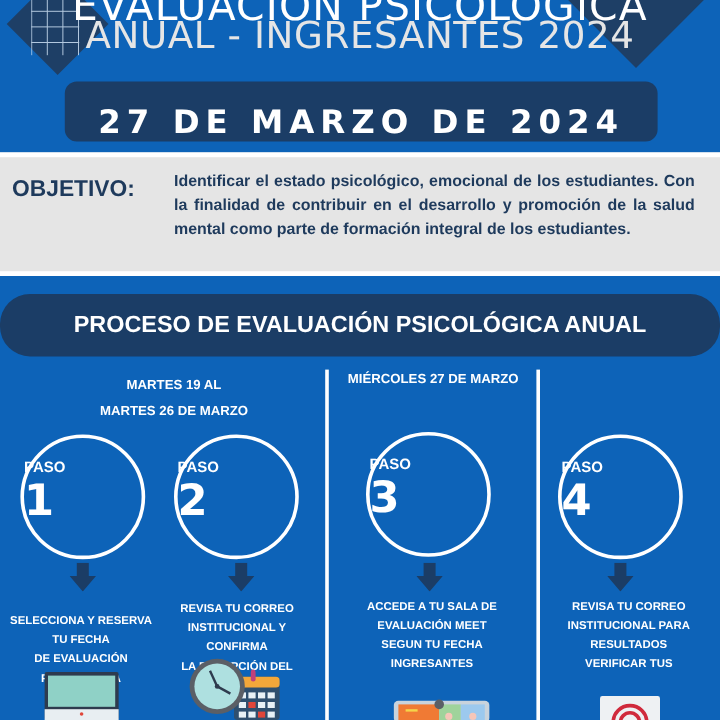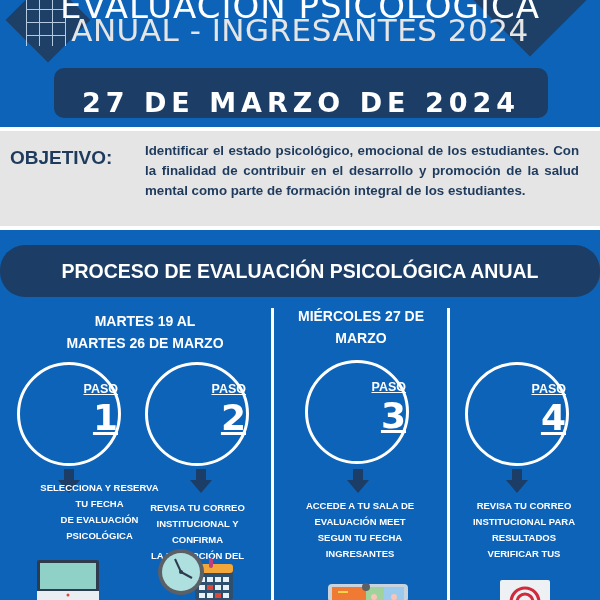--- a/index.html
+++ b/index.html
@@ -70,27 +70,27 @@
     position: absolute; left: 0; top: 245px; width: 600px; height: 52px;
     background: #1b3d66; display: flex; align-items: center; justify-content: center; border-radius: 25px;
   }
   .process-bar span {
     font-size: 19.5px; font-weight: bold; color: #fff; font-family: "Liberation Sans", sans-serif;
   }
 
   .divider { position: absolute; width: 3px; background: #fff; top: 308px; height: 292px; }
 
   .date-head {
-    position: absolute; text-align: center; font-size: 14px; font-weight: bold; color: #fff;
+    position: absolute; text-align: center; font-size: 11px; font-weight: bold; color: #fff;
     font-family: "Liberation Sans", sans-serif; line-height: 22px;
   }
 
   .step-circle {
     position: absolute; width: 104px; height: 104px; border: 3px solid #fff; border-radius: 50%;
-    display: flex; flex-direction: column; align-items: flex-end; justify-content: flex-start; text-decoration: underline;
+    display: flex; flex-direction: column; align-items: flex-start; justify-content: flex-start;
   }
   .step-circle .paso { margin-top: 17px; font-size: 12.5px; font-weight: bold; color: #fff; }
   .step-circle .num { font-size: 36px; font-weight: bold; color: #fff; line-height: 40px; margin-top: 2px; font-family: "DejaVu Sans", sans-serif; }
 
   .arrow {
     position: absolute; width: 22px; height: 24px;
   }
 
   .step-text {
     position: absolute; text-align: center; font-size: 9.5px; font-weight: bold; color: #fff;
@@ -158,21 +158,21 @@
   <svg class="arrow" style="left:190px; top:469px;" viewBox="0 0 22 24">
       <path d="M6 0 H16 V11 H22 L11 24 L0 11 H6 Z" fill="#1b3d66"></path>
     </svg>
   <svg class="arrow" style="left:347px; top:469px;" viewBox="0 0 22 24">
       <path d="M6 0 H16 V11 H22 L11 24 L0 11 H6 Z" fill="#1b3d66"></path>
     </svg>
   <svg class="arrow" style="left:506px; top:469px;" viewBox="0 0 22 24">
       <path d="M6 0 H16 V11 H22 L11 24 L0 11 H6 Z" fill="#1b3d66"></path>
     </svg>
 
-  <div class="step-text" style="left:5px; width:125px; top:480px;margin-left:32px;">
+  <div class="step-text" style="left:5px; width:125px; top:510px;">
     <div>SELECCIONA Y RESERVA</div>
     <div>TU FECHA</div>
     <div>DE EVALUACIÓN</div>
     <div>PSICOLÓGICA</div>
   </div>
   <div class="step-text" style="left:130px; width:135px; top:500px;">
     <div>REVISA TU CORREO</div>
     <div>INSTITUCIONAL Y CONFIRMA</div>
     <div>LA RECEPCIÓN DEL CORREO</div>
   </div>

